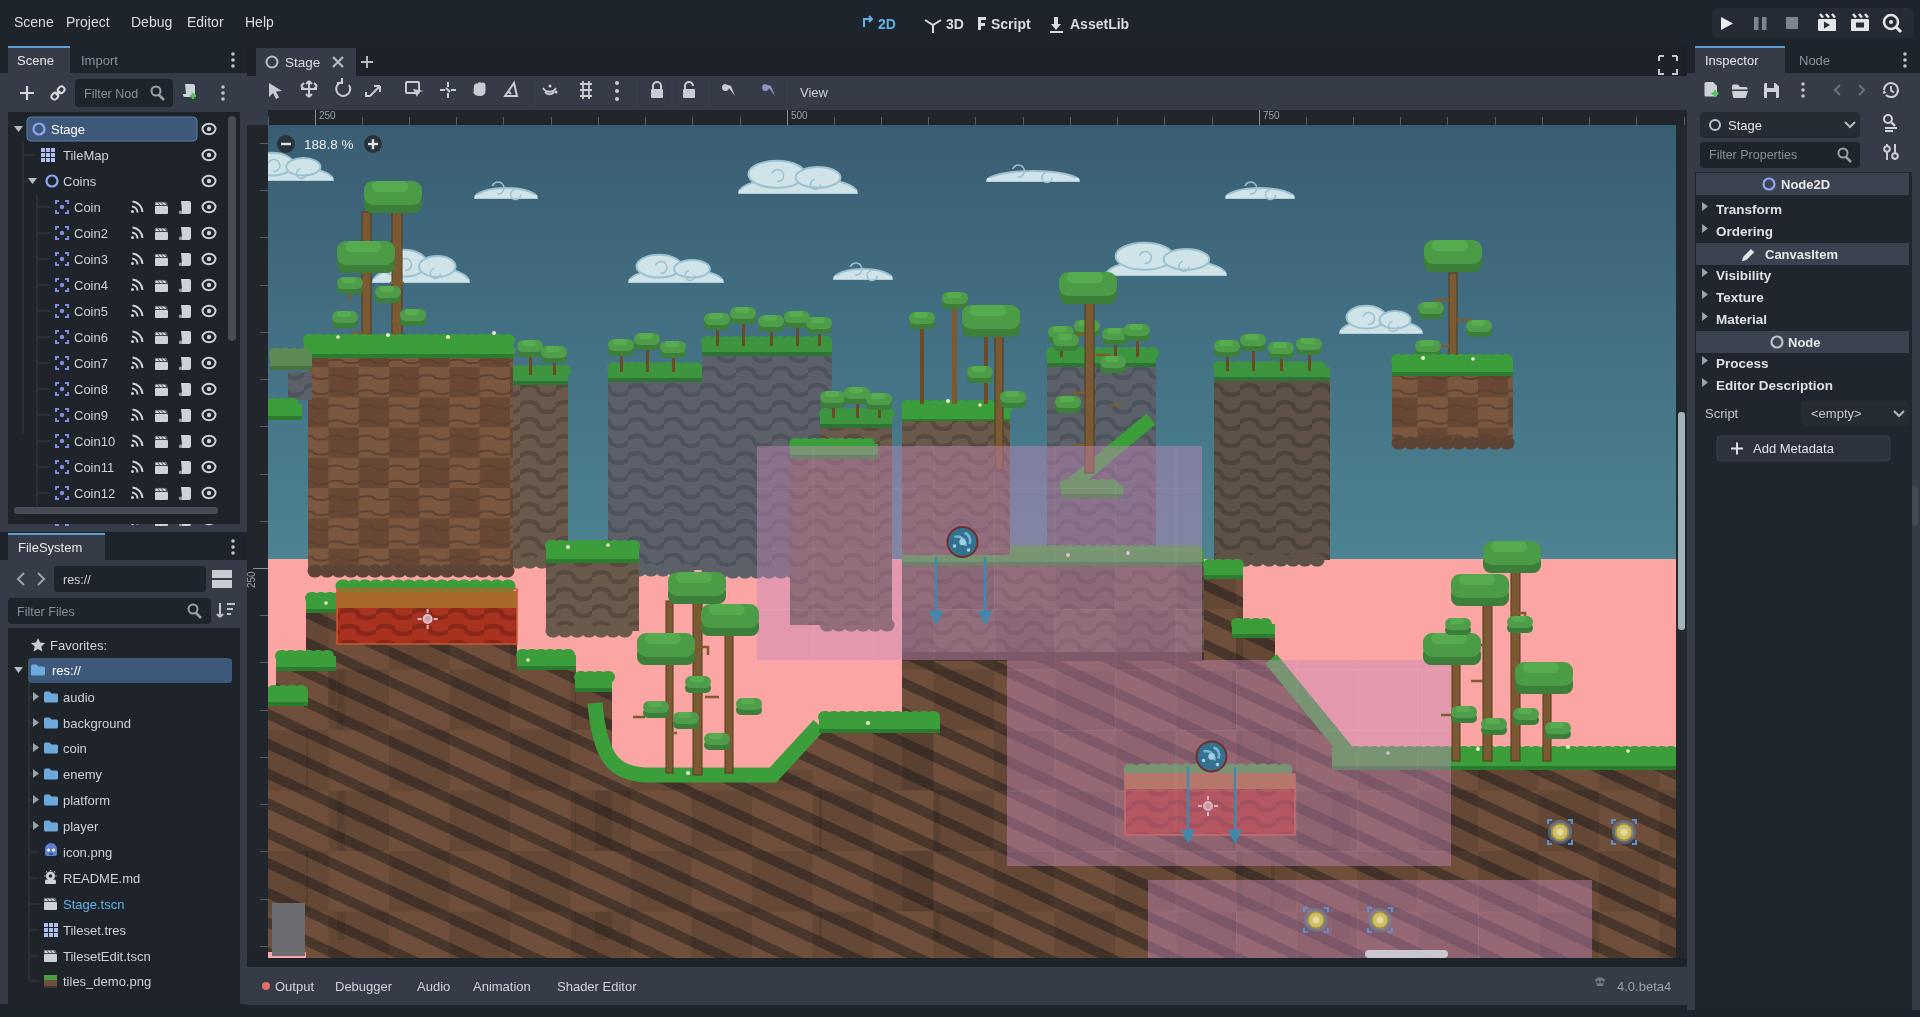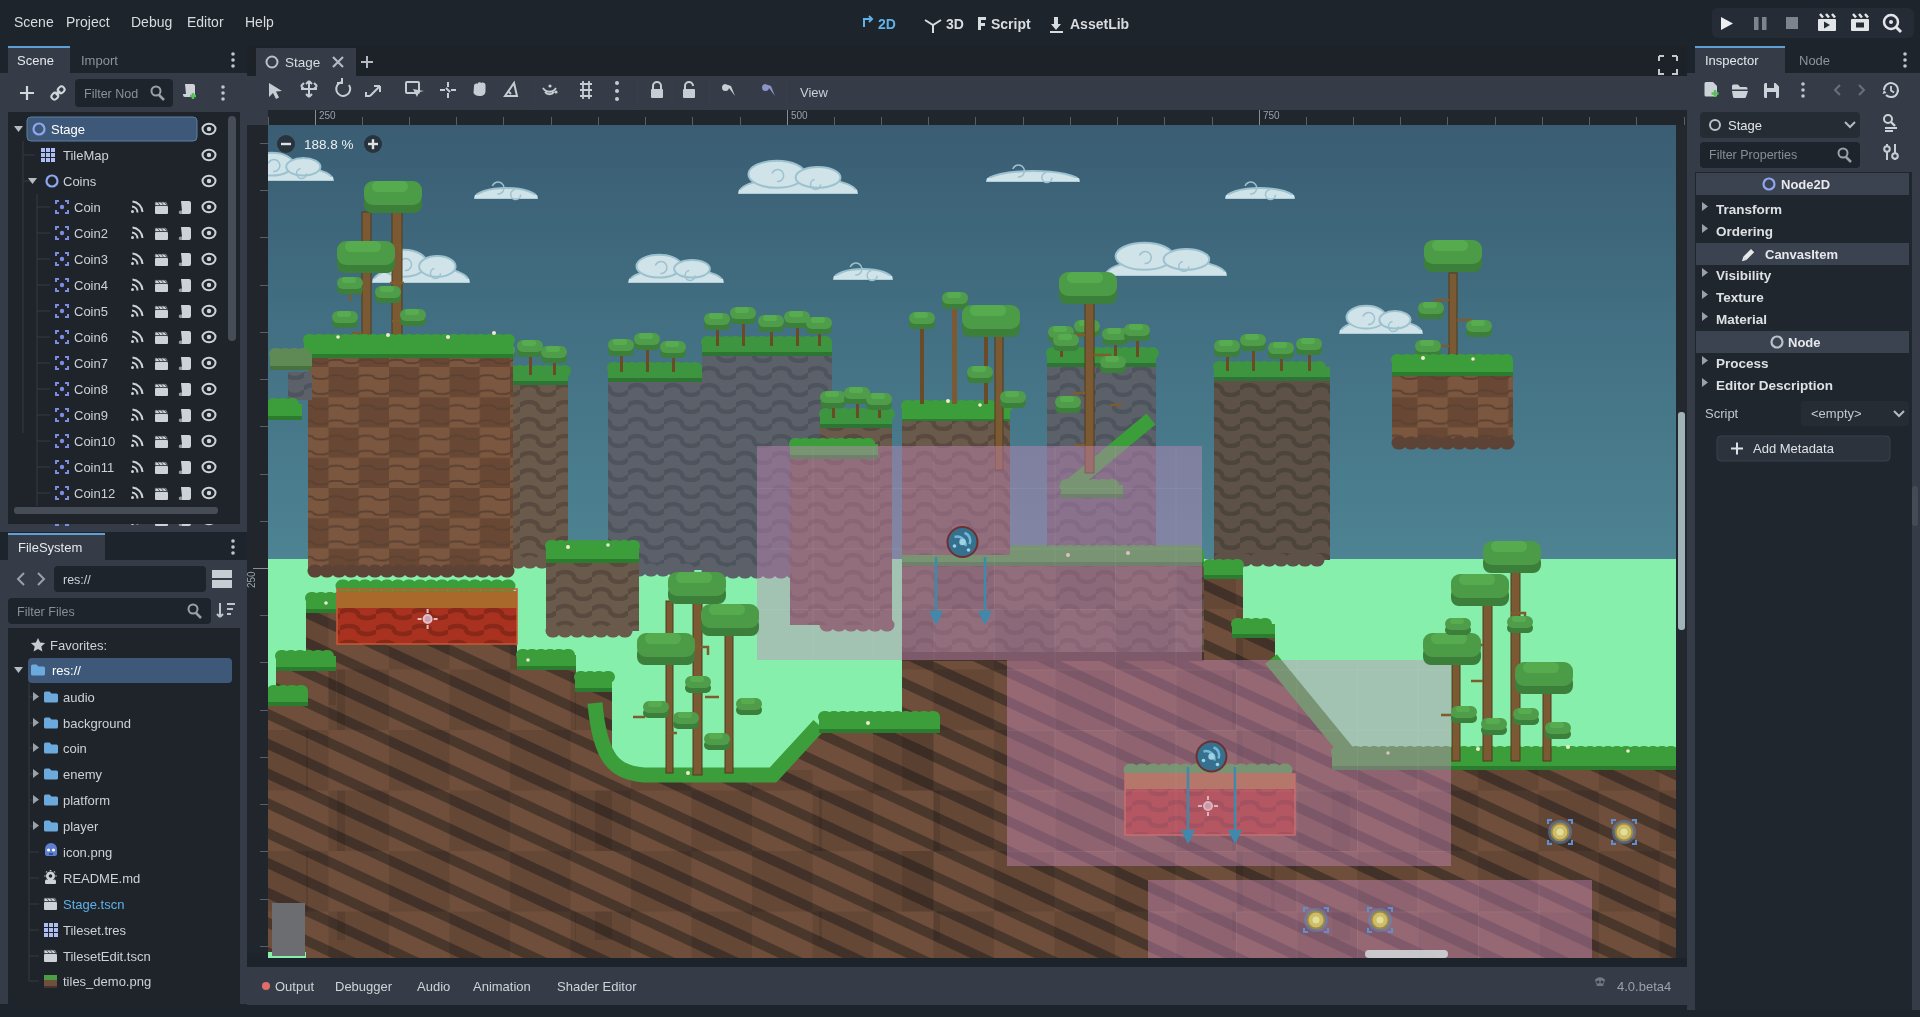--- a/index.html
+++ b/index.html
@@ -143,21 +143,21 @@
 <text x="310" y="33">Shader Editor</text>
 </g>
 <g opacity="0.6">
       <path d="M1348 22 a6 6 0 0 1 10 0 l-2 6 h-6 z" fill="#9aa1a9"></path>
       <circle cx="1351" cy="24" r="1.6" fill="#353c48"></circle>
       <circle cx="1355" cy="24" r="1.6" fill="#353c48"></circle>
     </g>
 <text x="1370" y="33" font-size="13" fill="#9aa1a9">4.0.beta4</text>
 </svg>
 
-<div class="abs" style="left:268px;top:125px;width:1408px;height:833px;background:#86efac" id="scene">
+<div class="abs" style="left:268px;top:125px;width:1408px;height:833px;background:#fca5a5" id="scene">
 <svg width="1408" height="833" viewBox="0 0 1408 833">
 <defs>
 <linearGradient id="sky" x1="0" y1="0" x2="0" y2="1">
 <stop offset="0" stop-color="#3a5d73"></stop>
           <stop offset="0.55" stop-color="#447386"></stop>
           <stop offset="1" stop-color="#4d8392"></stop>
 </linearGradient>
 <pattern id="pfg" width="30" height="27" patternUnits="userSpaceOnUse" patternTransform="rotate(25)">
 <rect width="30" height="27" fill="#6f4f3b"></rect>
           <rect y="16" width="30" height="10" fill="#4a372c"></rect>

